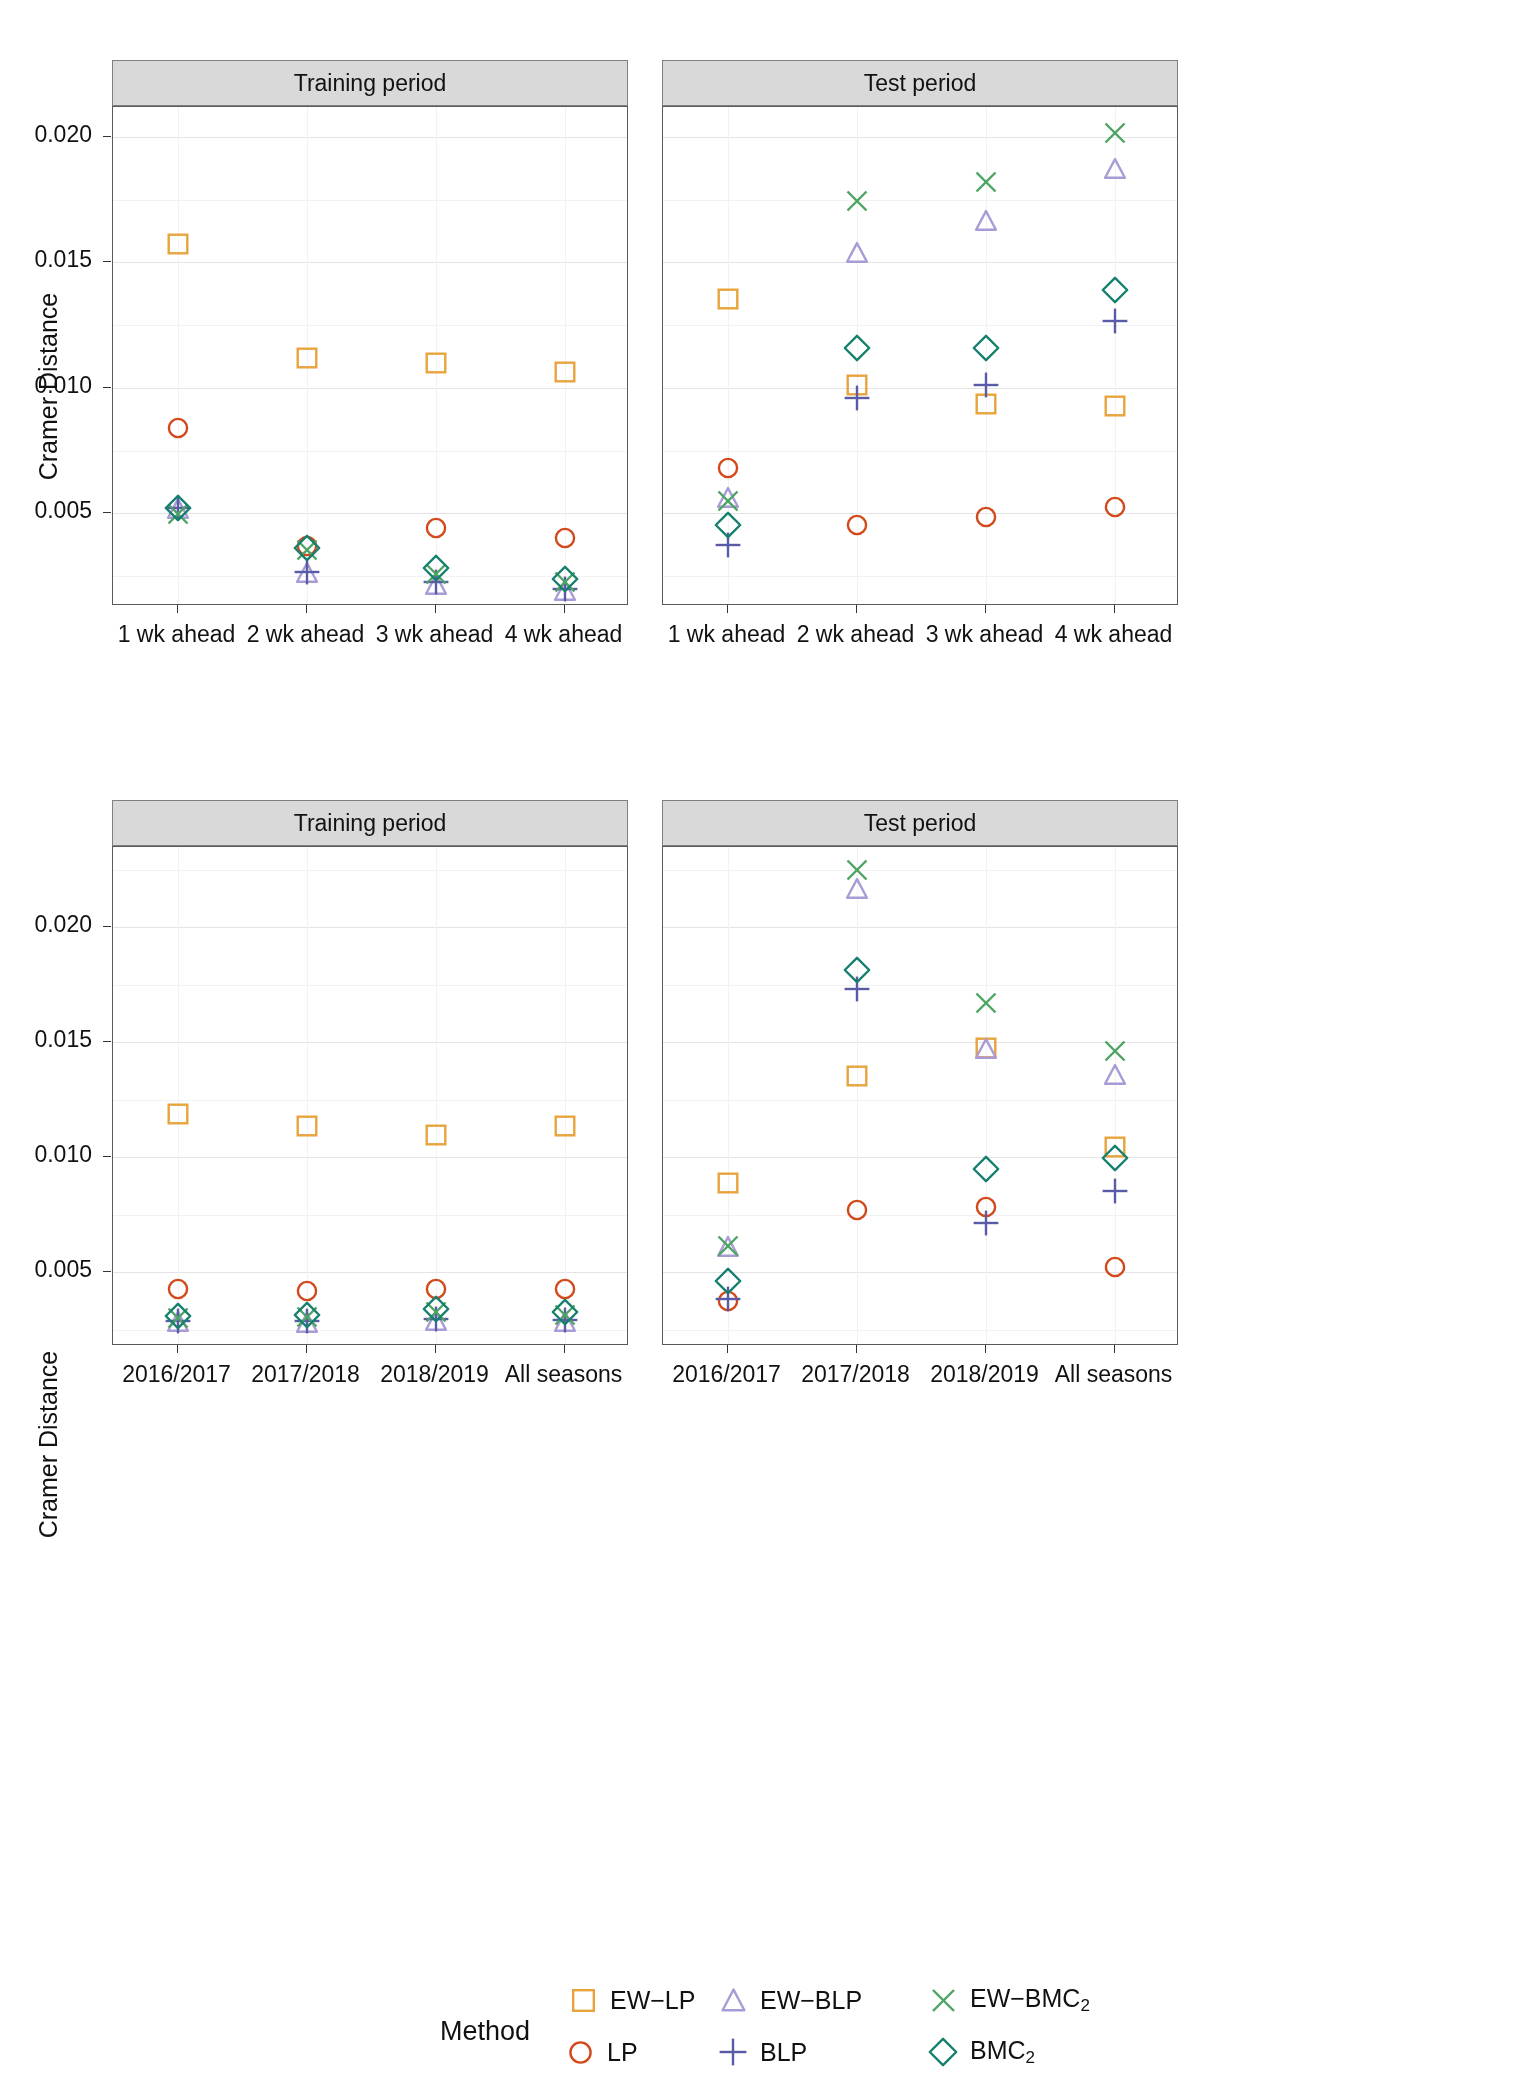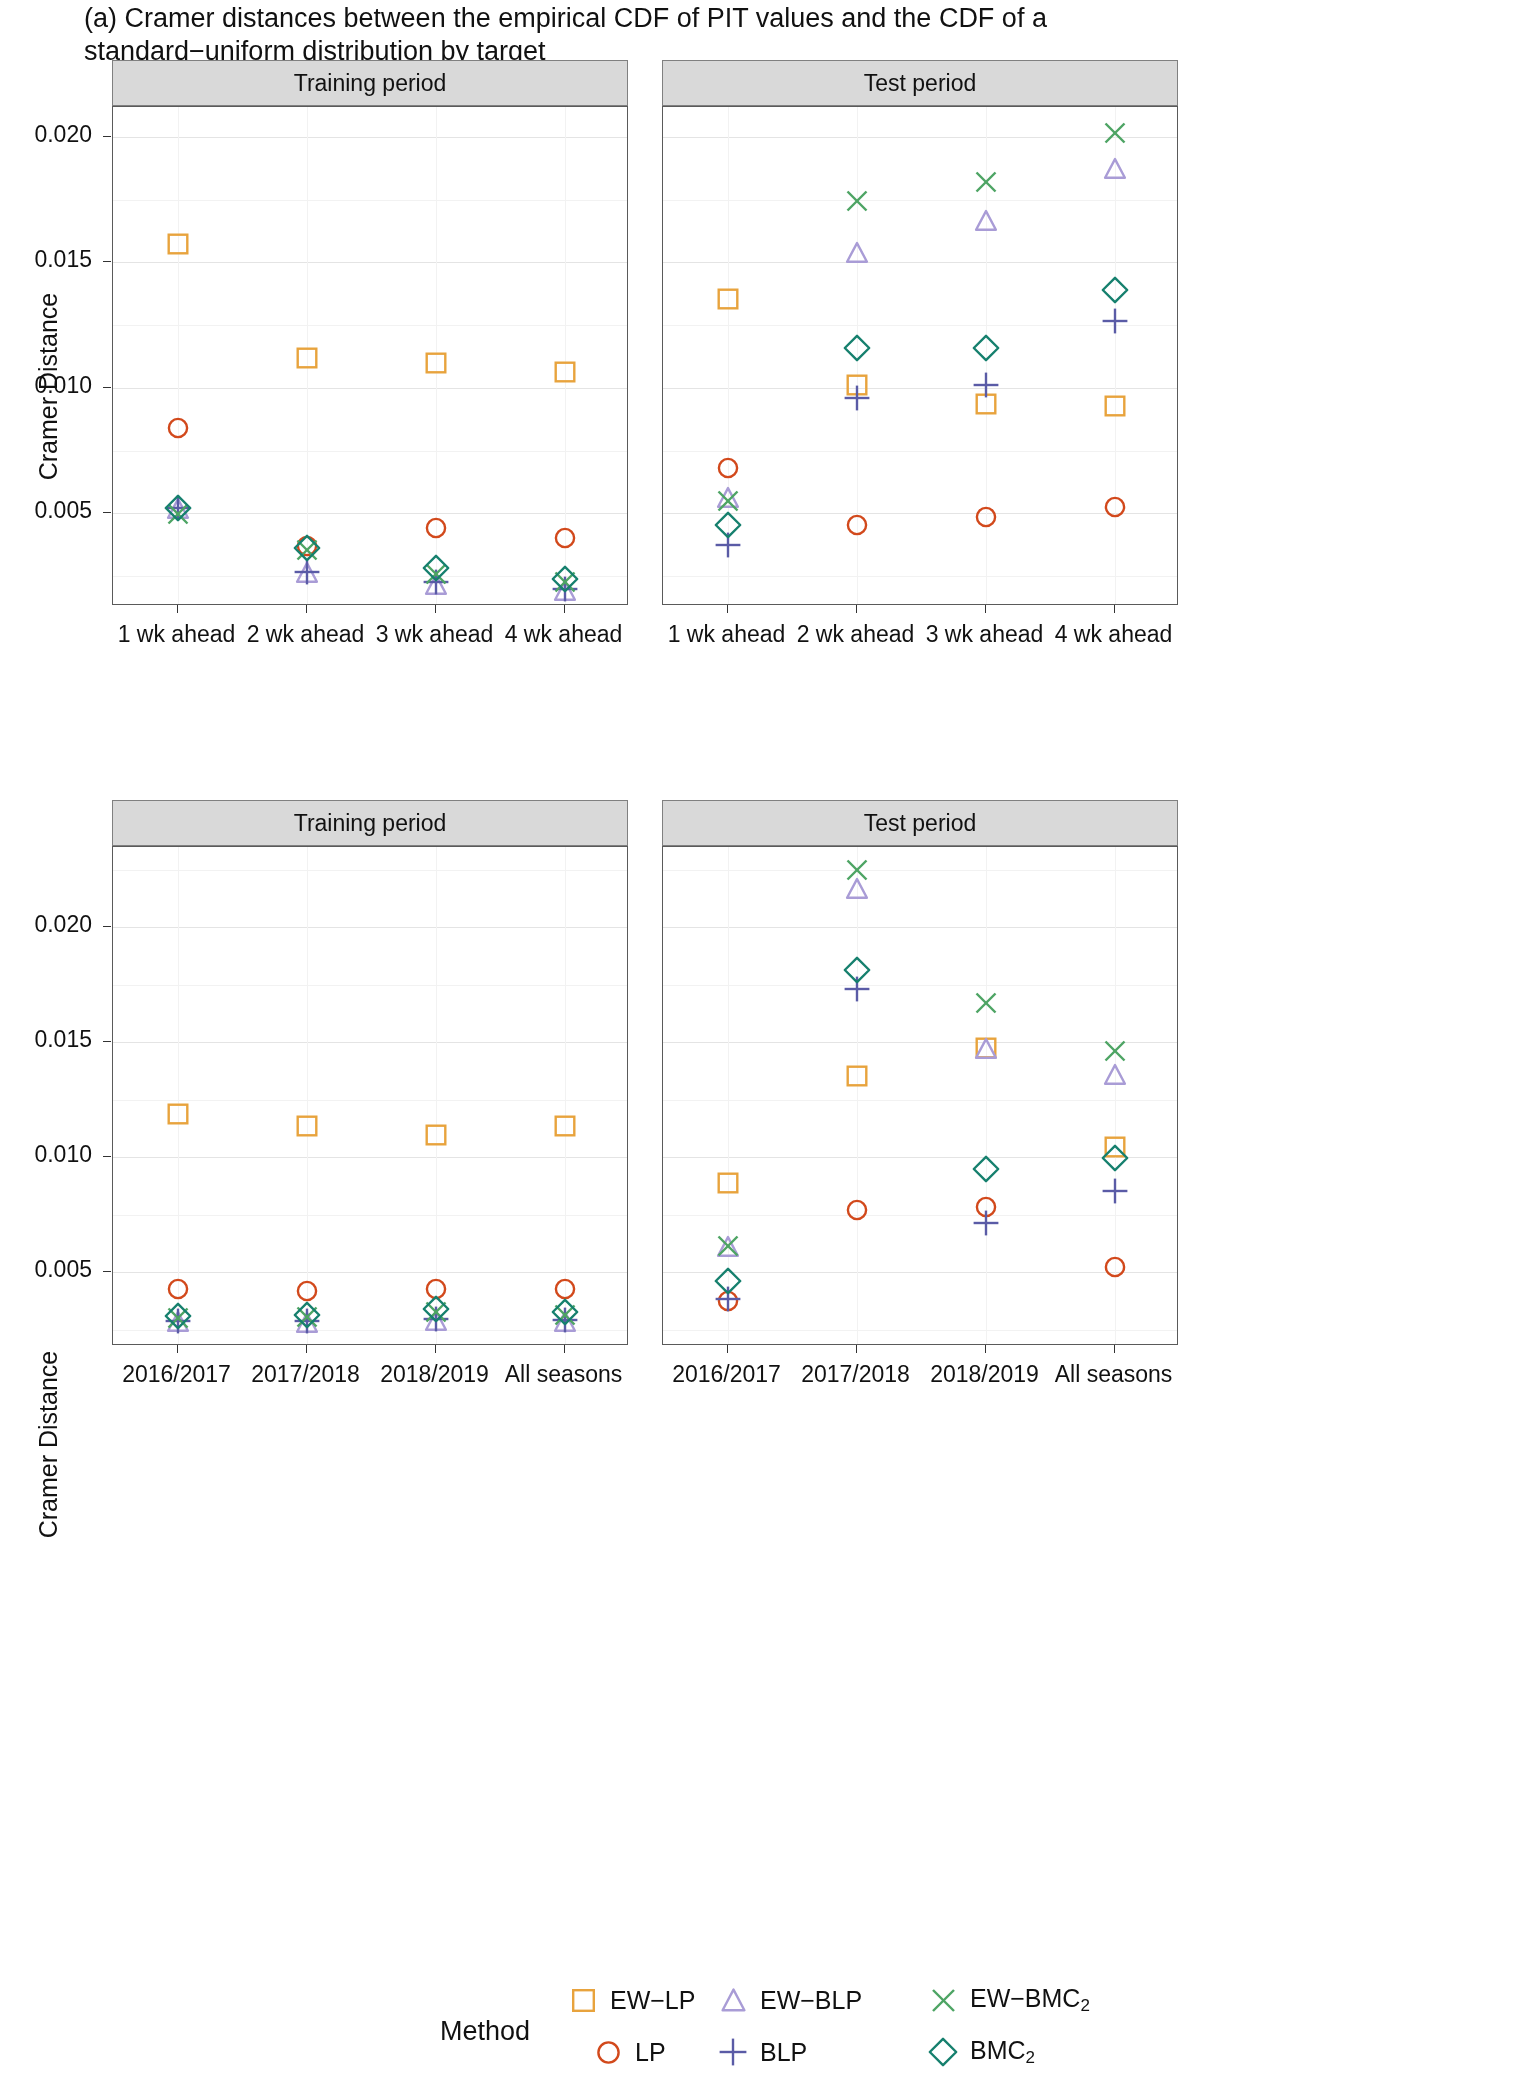--- a/index.html
+++ b/index.html
@@ -79,21 +79,20 @@
   .legend-item{position:absolute;display:flex;align-items:center;}
   .legend-key{width:46px;height:40px;display:flex;align-items:center;justify-content:center;}
   .legend-label{font-size:25px;color:#111;margin-left:4px;white-space:nowrap;}
   .sub{font-size:17px;vertical-align:-4px;}
 </style>
 </head>
 <body>
 
 <div class="page">
 
-  <div class="panel-title" style="left:84px; top:2px; width:1120px;">(a) Cramer distances between the empirical CDF of PIT values and the CDF of a standard−uniform distribution by target</div>
 
   <div class="ylab" style="left:-62px; top:372px; width:220px; text-align:center; transform:rotate(-90deg);">Cramer Distance</div>
 
   <div class="chartblock" id="panel-a" style="left:0; top:60px; width:1532px; height:640px;">
       <div class="facet" style="left: 112px; top: 0px; width: 516px; height: 545px;">
         <div class="facet-strip">Training period</div>
         <div class="facet-plot">
           <div class="gridline major" style="top: 406.221px;"></div>
           <div class="gridline major" style="top: 280.844px;"></div>
           <div class="gridline major" style="top: 155.467px;"></div>
@@ -540,21 +539,21 @@
   <div class="legend" id="legend" style="left:0; top:1970px; width:1532px; height:120px;">
     <div class="legend-title" style="left:440px; top:46px;">Method</div>
   <div class="legend-item" style="left: 560px; top: 10px;">
         <span class="legend-key">
           <svg width="27" height="27" viewBox="0 0 27 27">
             <rect x="3.2" y="3.2" width="20.6" height="20.6" fill="none" stroke="#E8A33D" stroke-width="2.4"></rect>
           </svg>
         </span>
         <span class="legend-label">EW−LP</span>
       </div>
-      <div class="legend-item" style="left: 585px; top: 62px;">
+      <div class="legend-item" style="left: 557px; top: 62px;">
         <span class="legend-key">
           <svg width="27" height="27" viewBox="0 0 27 27">
             <circle cx="13.5" cy="13.5" r="10.1" fill="none" stroke="#D2491C" stroke-width="2.4"></circle>
           </svg>
         </span>
         <span class="legend-label">LP</span>
       </div>
       <div class="legend-item" style="left: 710px; top: 10px;">
         <span class="legend-key">
           <svg width="27" height="27" viewBox="0 0 27 27">

